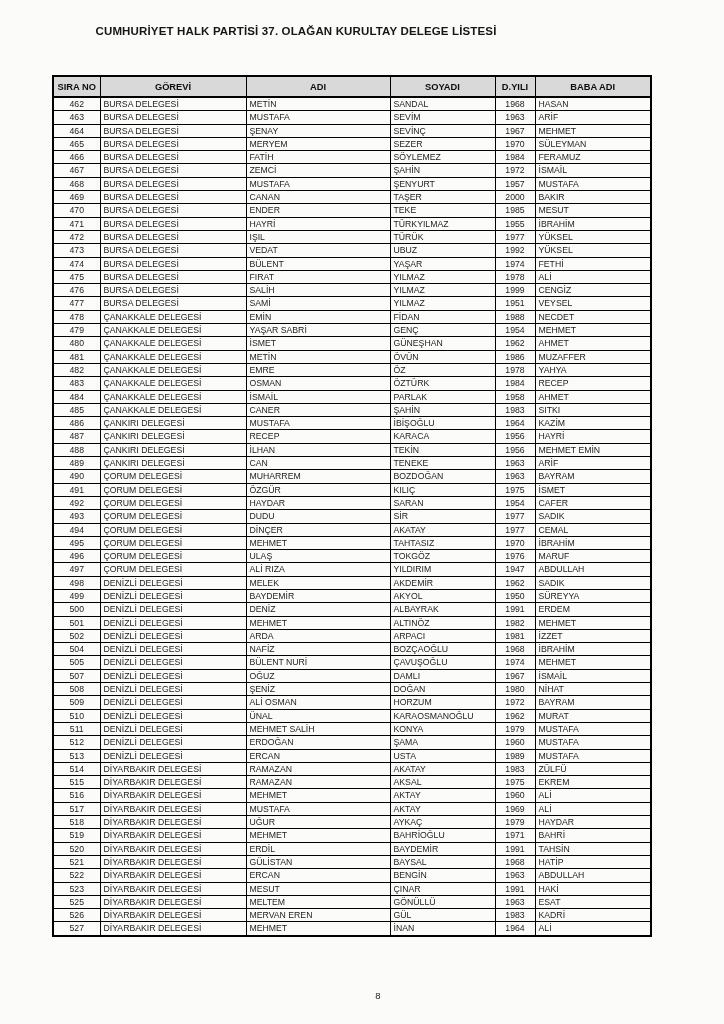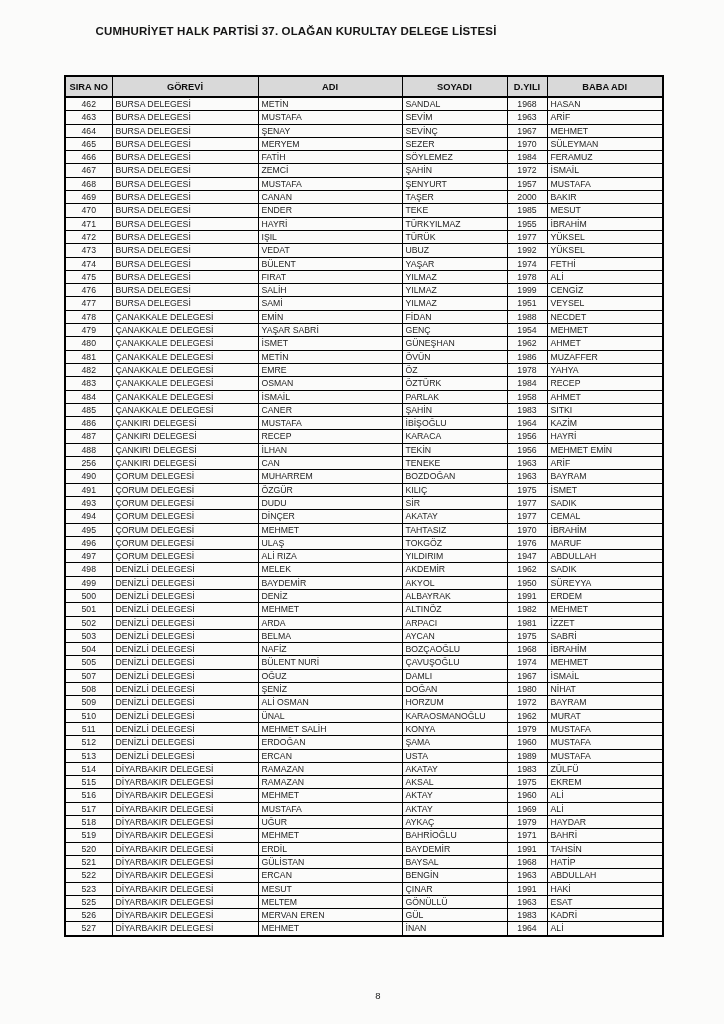--- a/index.html
+++ b/index.html
@@ -15,21 +15,21 @@
     position: absolute;
     top: 25px; left: 0; width: 592px;
     text-align: center;
     font-weight: bold;
     font-size: 11.5px;
     letter-spacing: 0.15px;
     color: #161616;
   }
   .table-wrap {
     position: absolute;
-    top: 75px; left: 64px;
+    top: 75px; left: 52px;
   }
   table.delegates {
     border-collapse: collapse;
     table-layout: fixed;
     width: 598px;
     border: 2px solid #000;
   }
   table.delegates th, table.delegates td {
     border: 1px solid #000;
     overflow: hidden;
@@ -302,21 +302,21 @@
         </tr>
         <tr>
           <td>488</td>
           <td>ÇANKIRI DELEGESİ</td>
           <td>İLHAN</td>
           <td>TEKİN</td>
           <td>1956</td>
           <td>MEHMET EMİN</td>
         </tr>
         <tr>
-          <td>256</td>
+          <td>489</td>
           <td>ÇANKIRI DELEGESİ</td>
           <td>CAN</td>
           <td>TENEKE</td>
           <td>1963</td>
           <td>ARİF</td>
         </tr>
         <tr>
           <td>490</td>
           <td>ÇORUM DELEGESİ</td>
           <td>MUHARREM</td>
@@ -326,20 +326,28 @@
         </tr>
         <tr>
           <td>491</td>
           <td>ÇORUM DELEGESİ</td>
           <td>ÖZGÜR</td>
           <td>KILIÇ</td>
           <td>1975</td>
           <td>İSMET</td>
         </tr>
         <tr>
+          <td>492</td>
+          <td>ÇORUM DELEGESİ</td>
+          <td>HAYDAR</td>
+          <td>SARAN</td>
+          <td>1954</td>
+          <td>CAFER</td>
+        </tr>
+        <tr>
           <td>493</td>
           <td>ÇORUM DELEGESİ</td>
           <td>DUDU</td>
           <td>SİR</td>
           <td>1977</td>
           <td>SADIK</td>
         </tr>
         <tr>
           <td>494</td>
           <td>ÇORUM DELEGESİ</td>
@@ -404,28 +412,20 @@
           <td>1982</td>
           <td>MEHMET</td>
         </tr>
         <tr>
           <td>502</td>
           <td>DENİZLİ DELEGESİ</td>
           <td>ARDA</td>
           <td>ARPACI</td>
           <td>1981</td>
           <td>İZZET</td>
-        </tr>
-        <tr>
-          <td>503</td>
-          <td>DENİZLİ DELEGESİ</td>
-          <td>BELMA</td>
-          <td>AYCAN</td>
-          <td>1975</td>
-          <td>SABRİ</td>
         </tr>
         <tr>
           <td>504</td>
           <td>DENİZLİ DELEGESİ</td>
           <td>NAFİZ</td>
           <td>BOZÇAOĞLU</td>
           <td>1968</td>
           <td>İBRAHİM</td>
         </tr>
         <tr>

